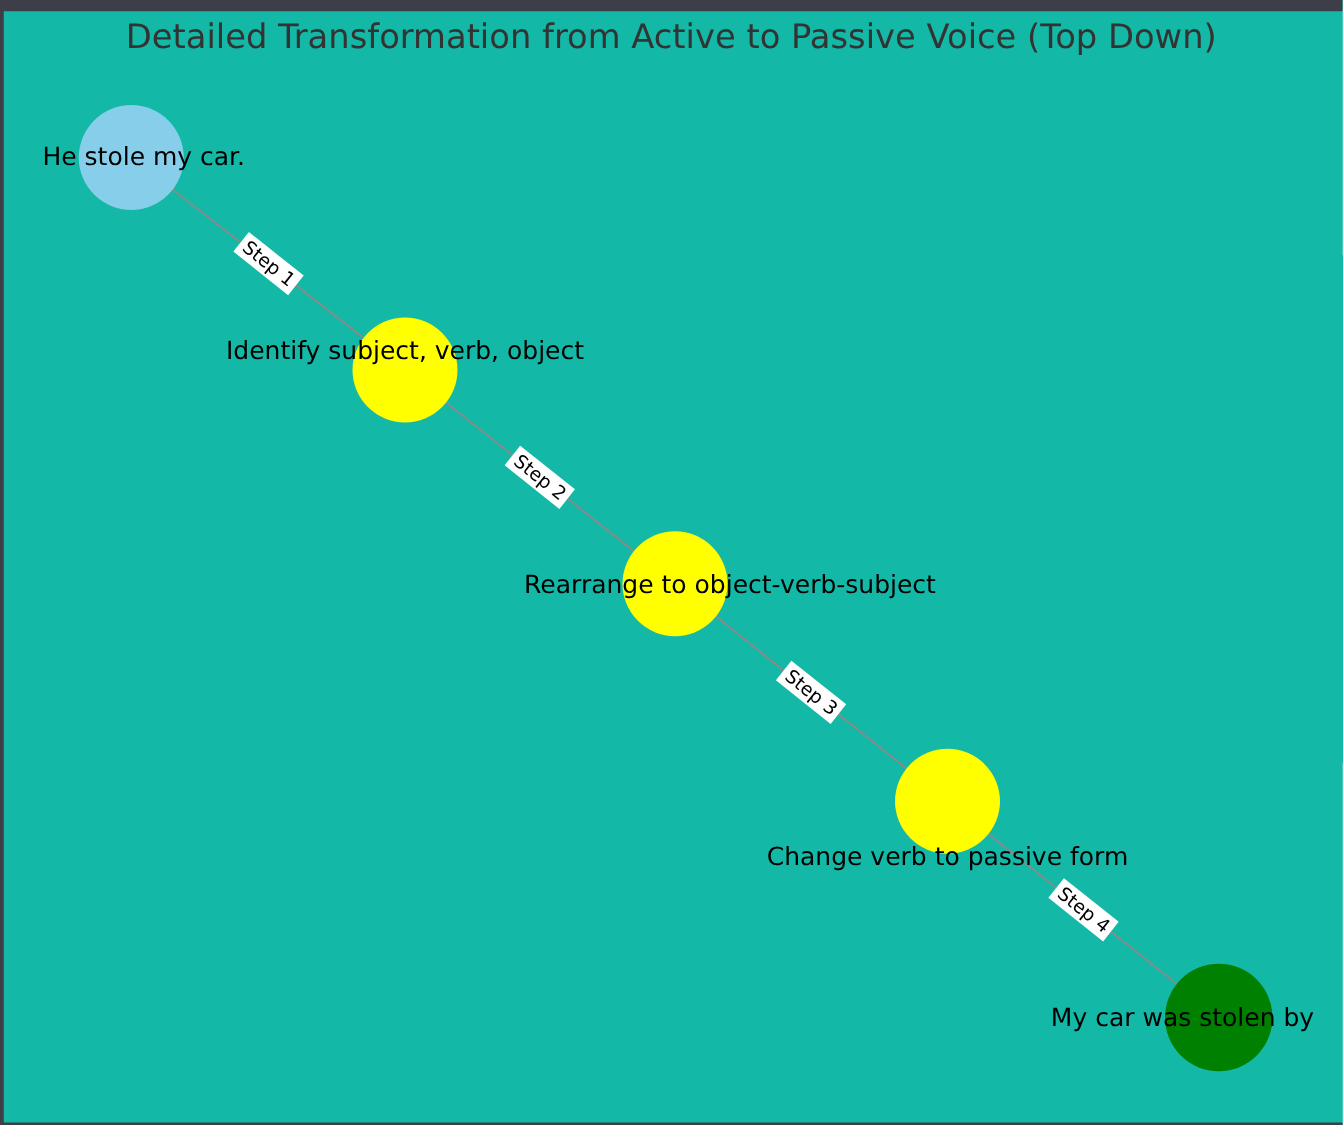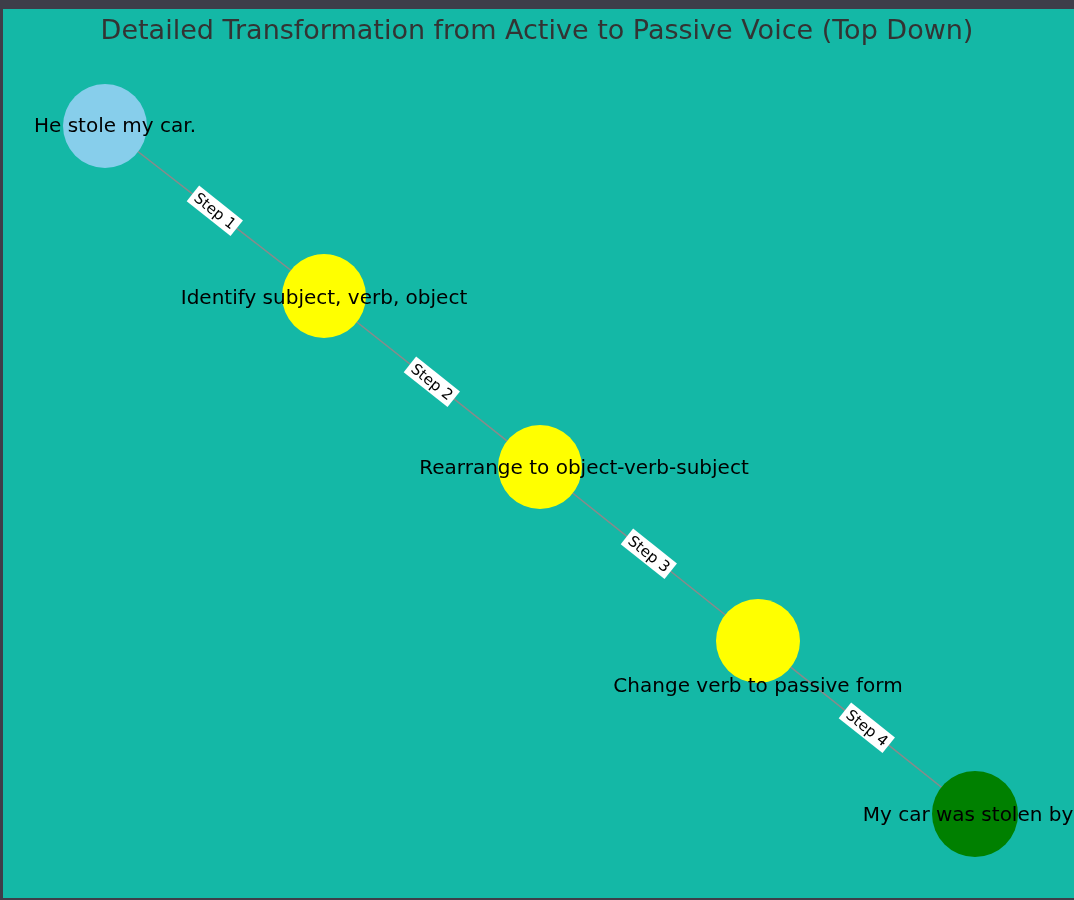--- a/index.html
+++ b/index.html
@@ -44,24 +44,24 @@
     transform:translate(-50%,-50%);
     font-size:20px; color:#000000;
     white-space:nowrap; z-index:4;
   }
   
   #el1 { left:215px; top:211px; }
   #el2 { left:432px; top:382px; }
   #el3 { left:649px; top:554px; }
   #el4 { left:867px; top:728px; }
   #nl1 { left:105px; top:125px;margin-left:10px; }
-  #nl2 { left:324px; top:297px;text-align:right; }
+  #nl2 { left:324px; top:280px;text-align:right; }
   #nl3 { left:540px; top:467px;margin-left:44px; }
   #nl4 { left:758px; top:641px;margin-top:44px; }
-  #nl5 { left:968px; top:814px; }
+  #nl5 { left:946px; top:814px; }
 </style>
 </head>
 <body>
 
 <div class="canvas">
 
   <div class="fig-title">Detailed Transformation from Active to Passive Voice (Top Down)</div>
 
   <svg class="graph" width="1074" height="900">
 

